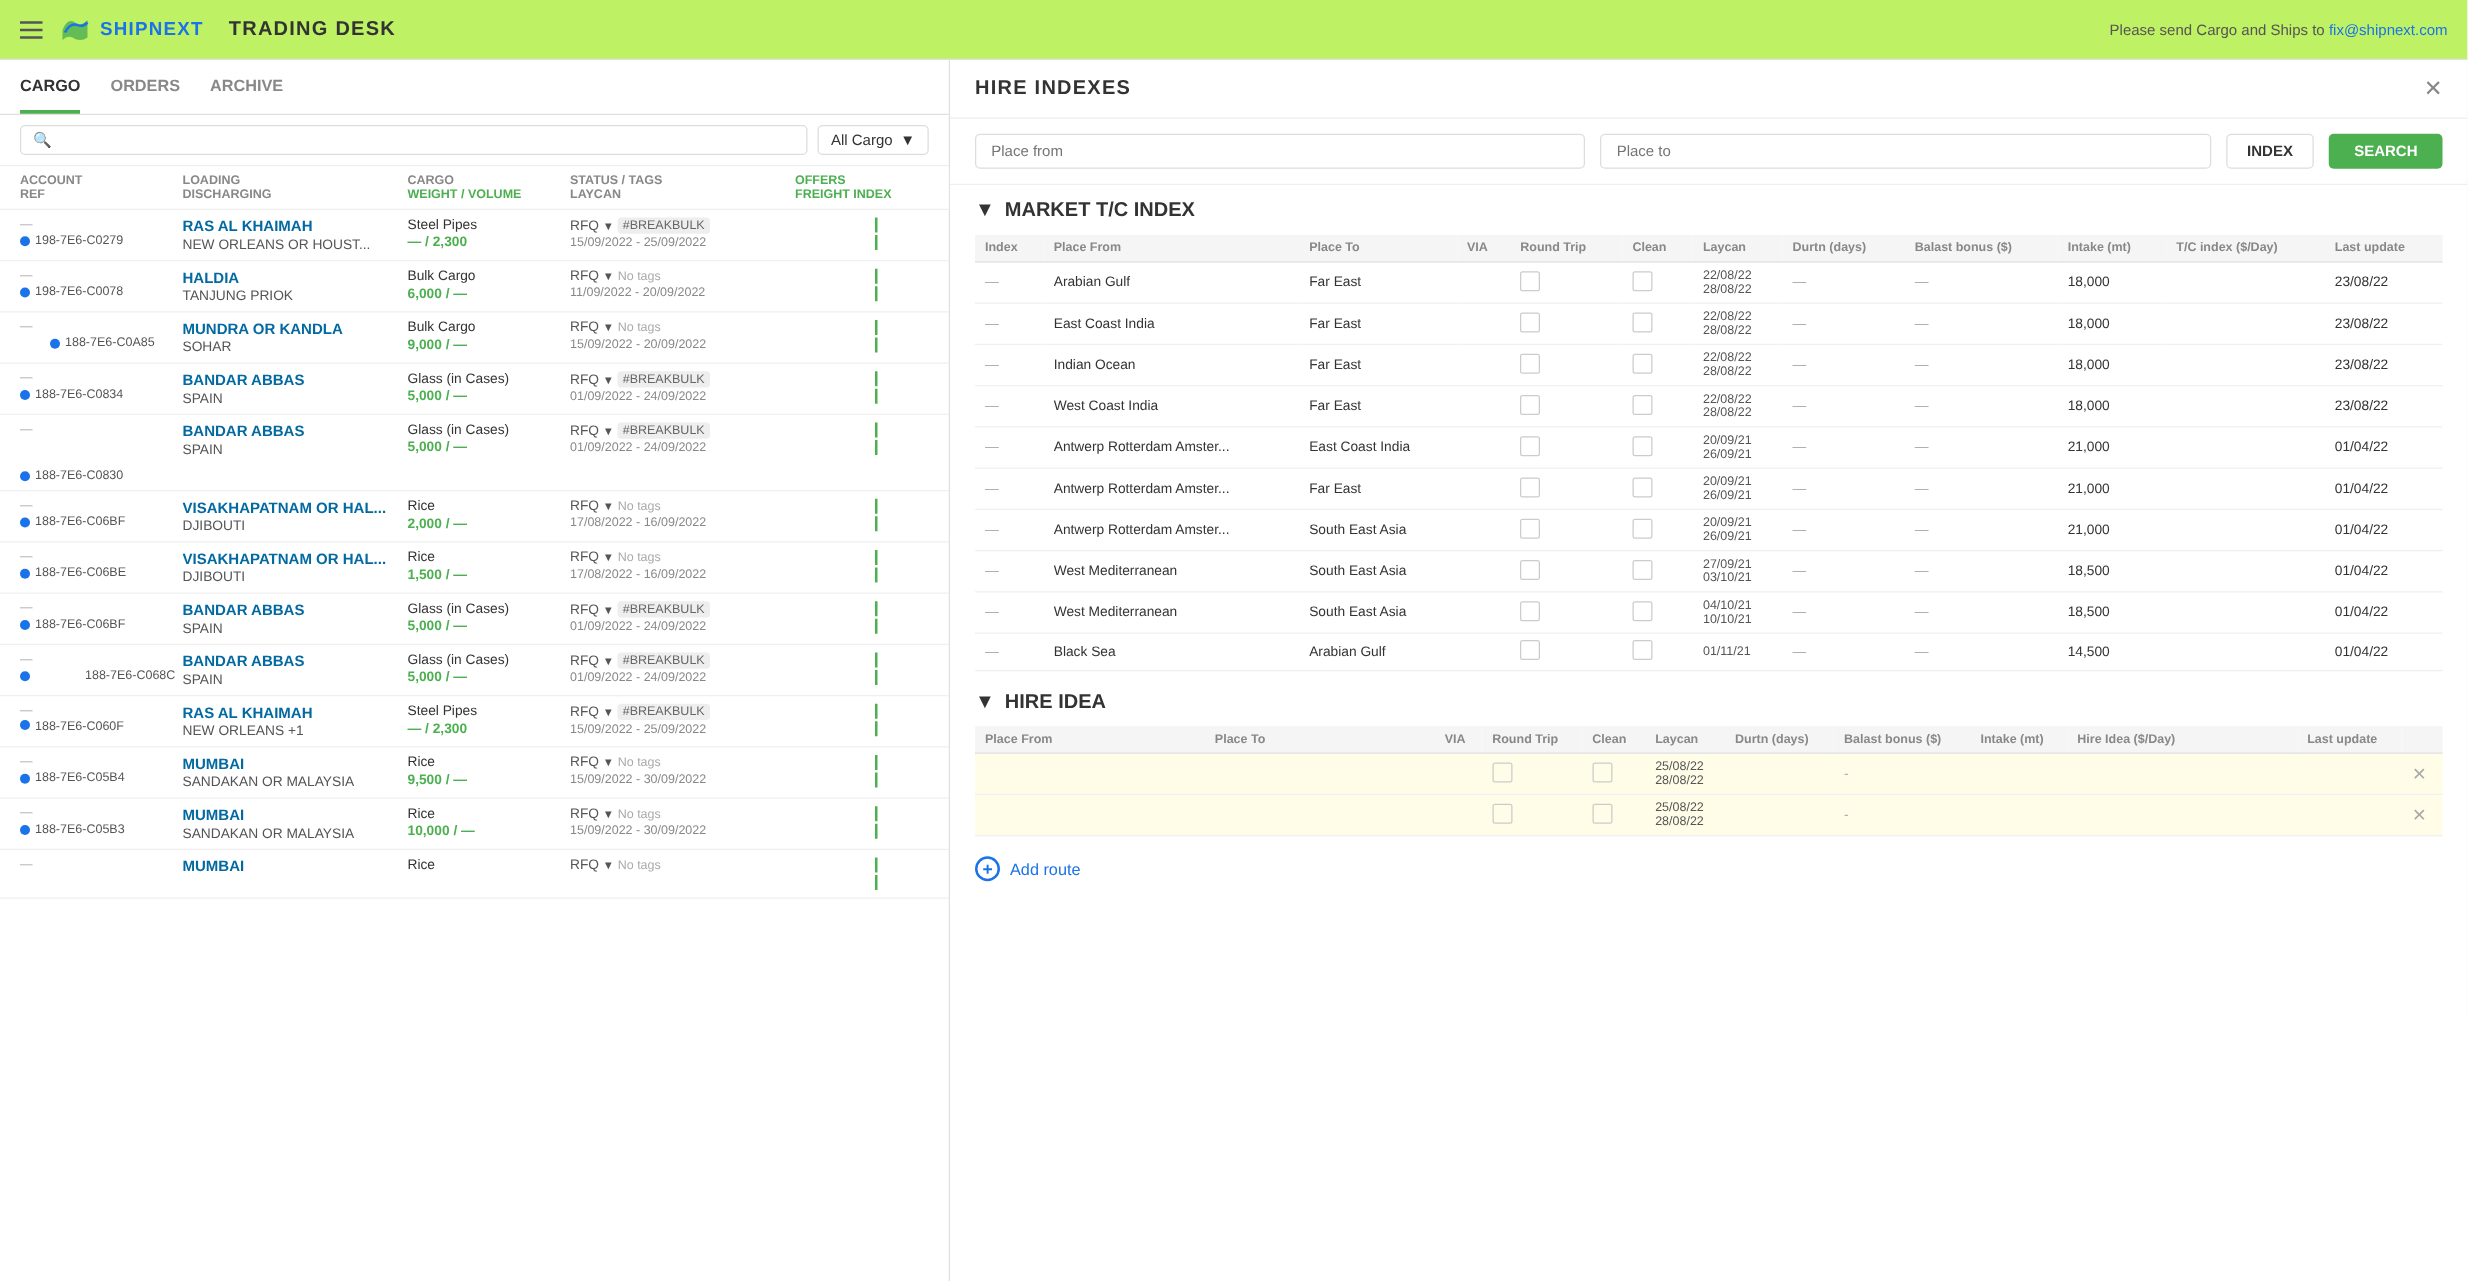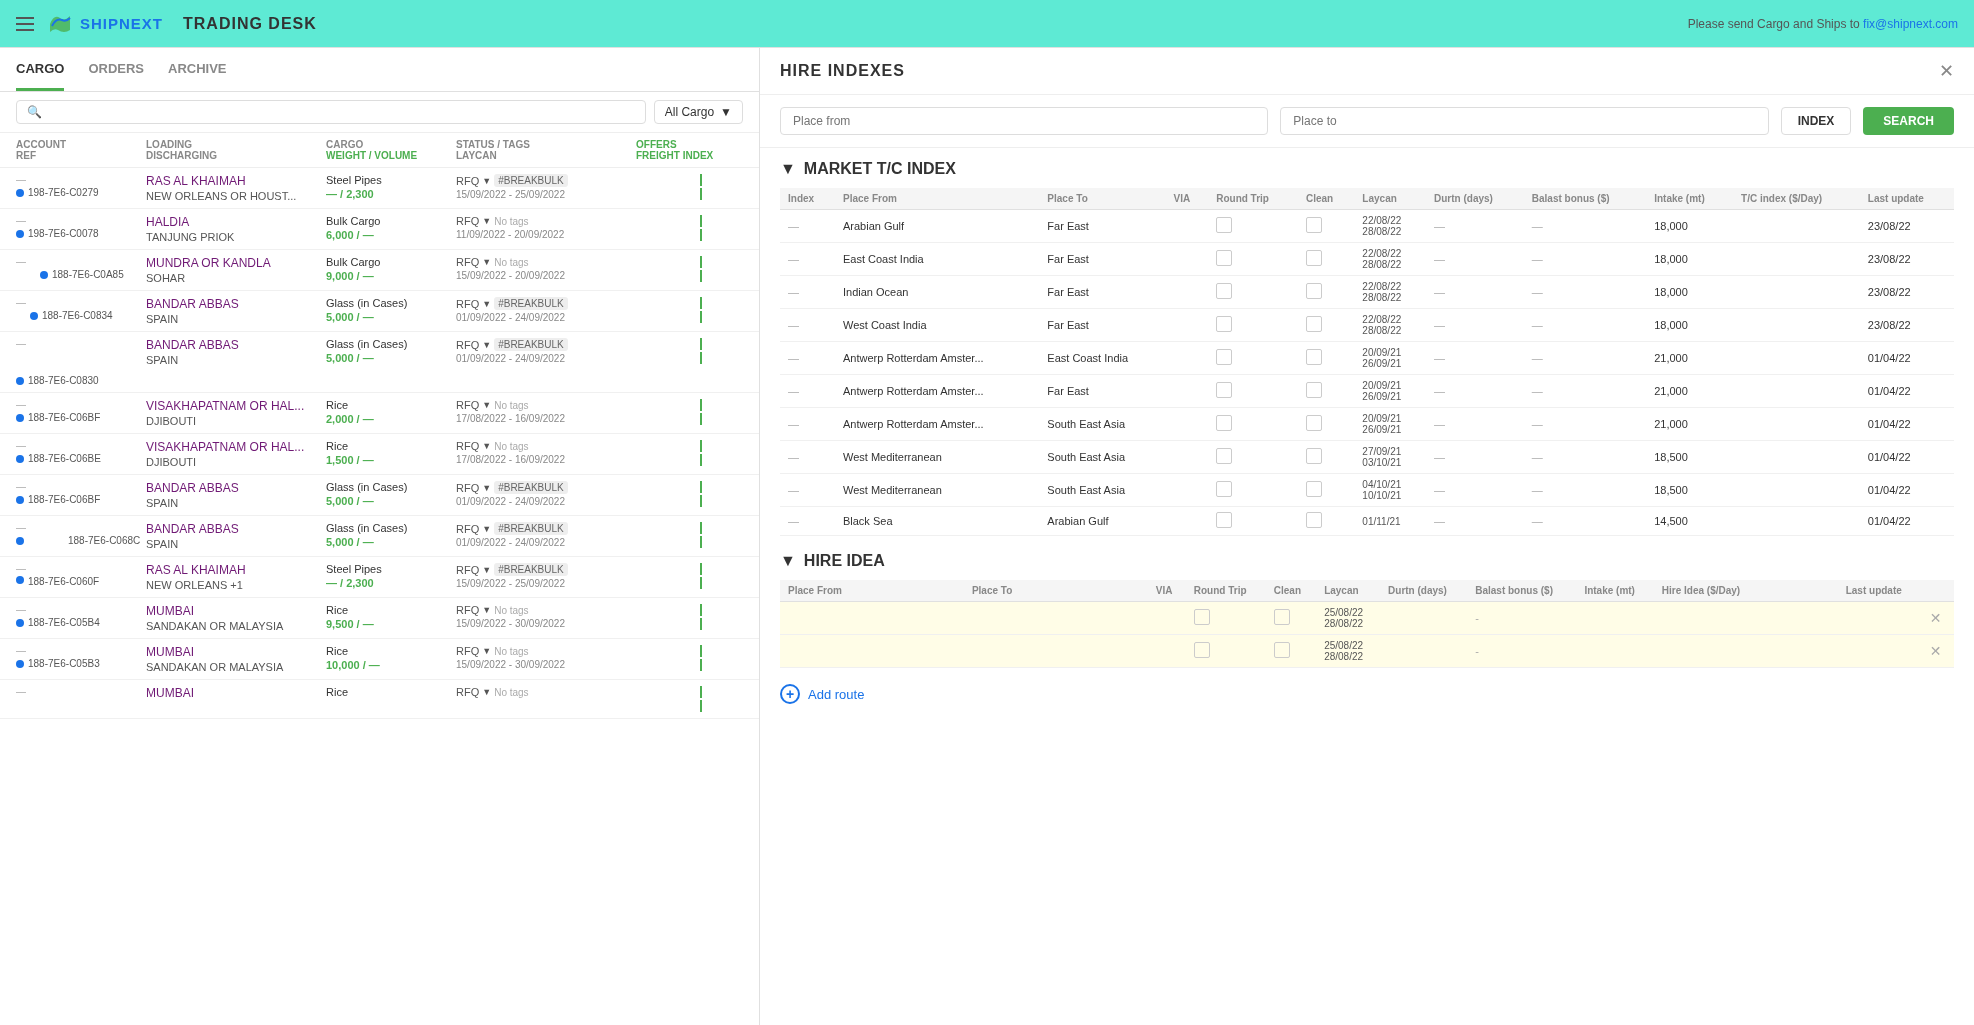--- a/index.html
+++ b/index.html
@@ -1,19 +1,19 @@
 <!DOCTYPE html>
 <html><head>
   <meta charset="utf-8">
   <style>
     * { box-sizing: border-box; margin: 0; padding: 0; }
     body { font-family: Arial, sans-serif; font-size: 12px; background: #f5f5f5; color: #333; overflow: hidden; }
 
     
-    .header { display: flex; align-items: center; background: #5eead4; padding: 8px 16px; border-bottom: 1px solid #e0e0e0; height: 48px; }
+    .header { display: flex; align-items: center; background: #bef264; padding: 8px 16px; border-bottom: 1px solid #e0e0e0; height: 48px; }
     .hamburger { display: flex; flex-direction: column; gap: 4px; cursor: pointer; margin-right: 12px; }
     .hamburger span { width: 18px; height: 2px; background: #555; display: block; }
     .logo { display: flex; align-items: center; gap: 6px; font-weight: bold; font-size: 16px; color: #1a73e8; margin-right: 20px; }
     .logo-icon { width: 28px; height: 28px; }
     .logo-text { color: #1a73e8; font-weight: 900; font-size: 15px; letter-spacing: 1px; }
     .app-title { font-size: 16px; font-weight: bold; color: #333; letter-spacing: 1px; }
     .header-right { margin-left: auto; font-size: 12px; color: #555; }
     .header-right a { color: #1a73e8; text-decoration: none; }
 
     
@@ -40,21 +40,21 @@
     .col-green { color: #4caf50 !important; }
 
     
     .table-body { overflow-y: auto; flex: 1; }
     .table-row { display: grid; grid-template-columns: 130px 180px 130px 180px 130px 130px; padding: 6px 16px; border-bottom: 1px solid #f0f0f0; align-items: start; }
     .ref-cell { display: flex; flex-direction: column; gap: 2px; }
     .ref-id { font-size: 10px; color: #aaa; }
     .ref-dot { width: 8px; height: 8px; border-radius: 50%; background: #1a73e8; display: inline-block; margin-right: 4px; }
     .ref-num { font-size: 10px; color: #555; }
     .loading-cell { display: flex; flex-direction: column; gap: 2px; }
-    .loading-port { font-size: 12px; font-weight: normal; color: #701a75; }
+    .loading-port { font-size: 12px; font-weight: bold; color: #0369a1; }
     .discharging-port { font-size: 11px; color: #555; }
     .cargo-cell { display: flex; flex-direction: column; gap: 2px; }
     .cargo-type { font-size: 11px; color: #333; }
     .cargo-weight { font-size: 11px; font-weight: bold; color: #4caf50; }
     .status-cell { display: flex; flex-direction: column; gap: 2px; }
     .status-rfq { font-size: 11px; color: #555; display: flex; align-items: center; gap: 3px; }
     .tag-breakbulk { font-size: 10px; color: #666; background: #eee; padding: 1px 4px; border-radius: 3px; }
     .laycan-date { font-size: 10px; color: #888; }
     .offers-cell { display: flex; flex-direction: column; gap: 2px; align-items: center; }
     .green-bar { width: 2px; height: 12px; background: #4caf50; }
@@ -253,21 +253,21 @@
     </div>
     <div class="offers-cell">
       <div class="green-bar"></div>
       <div class="green-bar"></div>
     </div>
 
   </div>
         <div class="table-row">
     <div class="ref-cell">
       <span class="ref-id">—</span>
-      <div style="display:flex;align-items:center;margin-left:14px;">
+      <div style="display:flex;align-items:center;">
         <span class="ref-dot"></span>
         <span class="ref-num">188-7E6-C0834</span>
       </div>
     </div>
     <div class="loading-cell">
       <span class="loading-port">BANDAR ABBAS</span>
       <span class="discharging-port">SPAIN</span>
     </div>
     <div class="cargo-cell">
       <span class="cargo-type">Glass (in Cases)</span>

